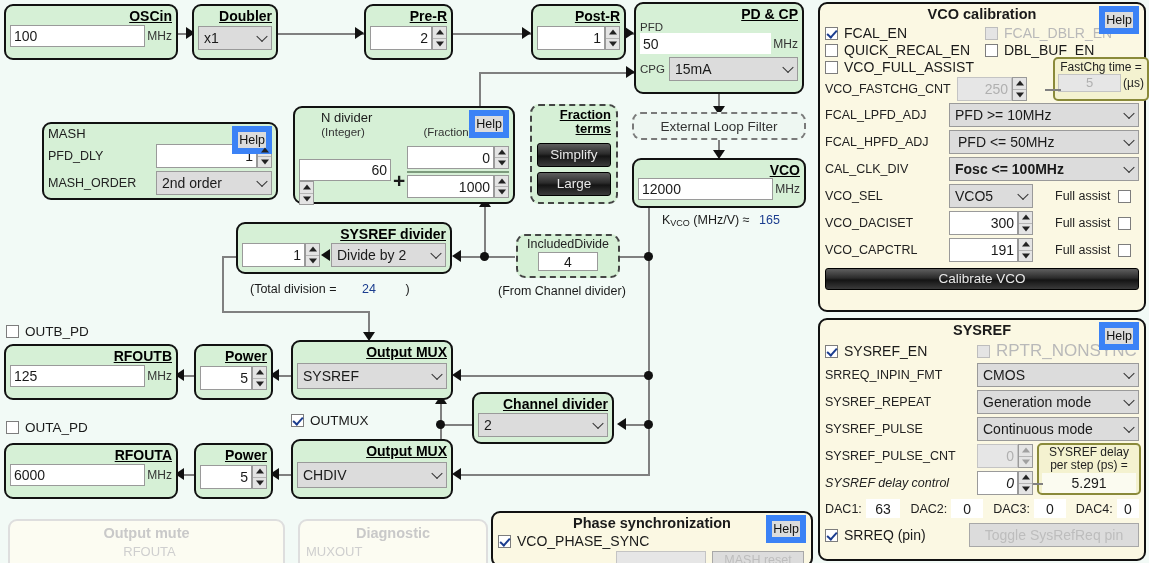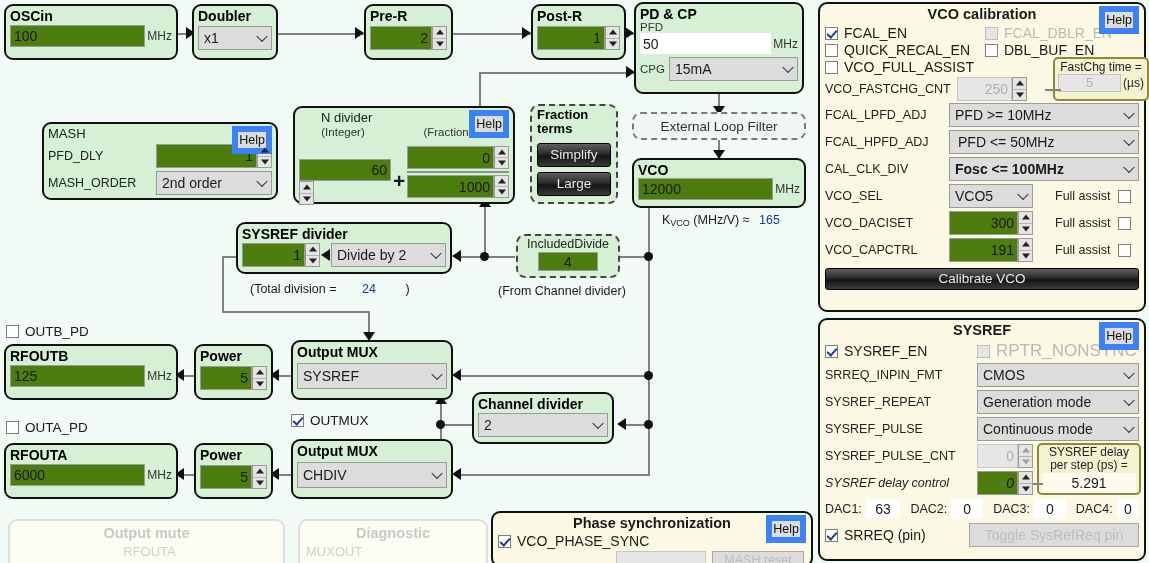--- a/index.html
+++ b/index.html
@@ -18,41 +18,42 @@
   
   .blk {
     position:absolute;
     background:#d6f0d6;
     border:2.5px solid #111;
     border-radius:9px;
     padding:2px 4px 4px 4px;
     z-index:4;
   }
   .blk > .ttl {
-    text-align:left;
+    text-align:right;
     font-weight:bold;
     font-size:14px;
     line-height:16px;
     color:#000;
     white-space:nowrap;
+    text-decoration:underline;
   }
   .dash {
     background:#d6f0d6;
     border:2px dashed #444;
     border-radius:9px;
   }
   .dashgrey {
     background:#eef7f2;
     border:2px dashed #7a7a7a;
     border-radius:9px;
   }
 
   
   .txt {
-    background:#4d7c0f;
+    background:#ffffff;
     border:1px solid #9a9a9a;
     height:22px;
     line-height:20px;
     font-size:14px;
     padding:0 3px;
     color:#1a1a1a;
     display:flex;
     align-items:center;
   }
   .txt.r { justify-content:flex-end; }

